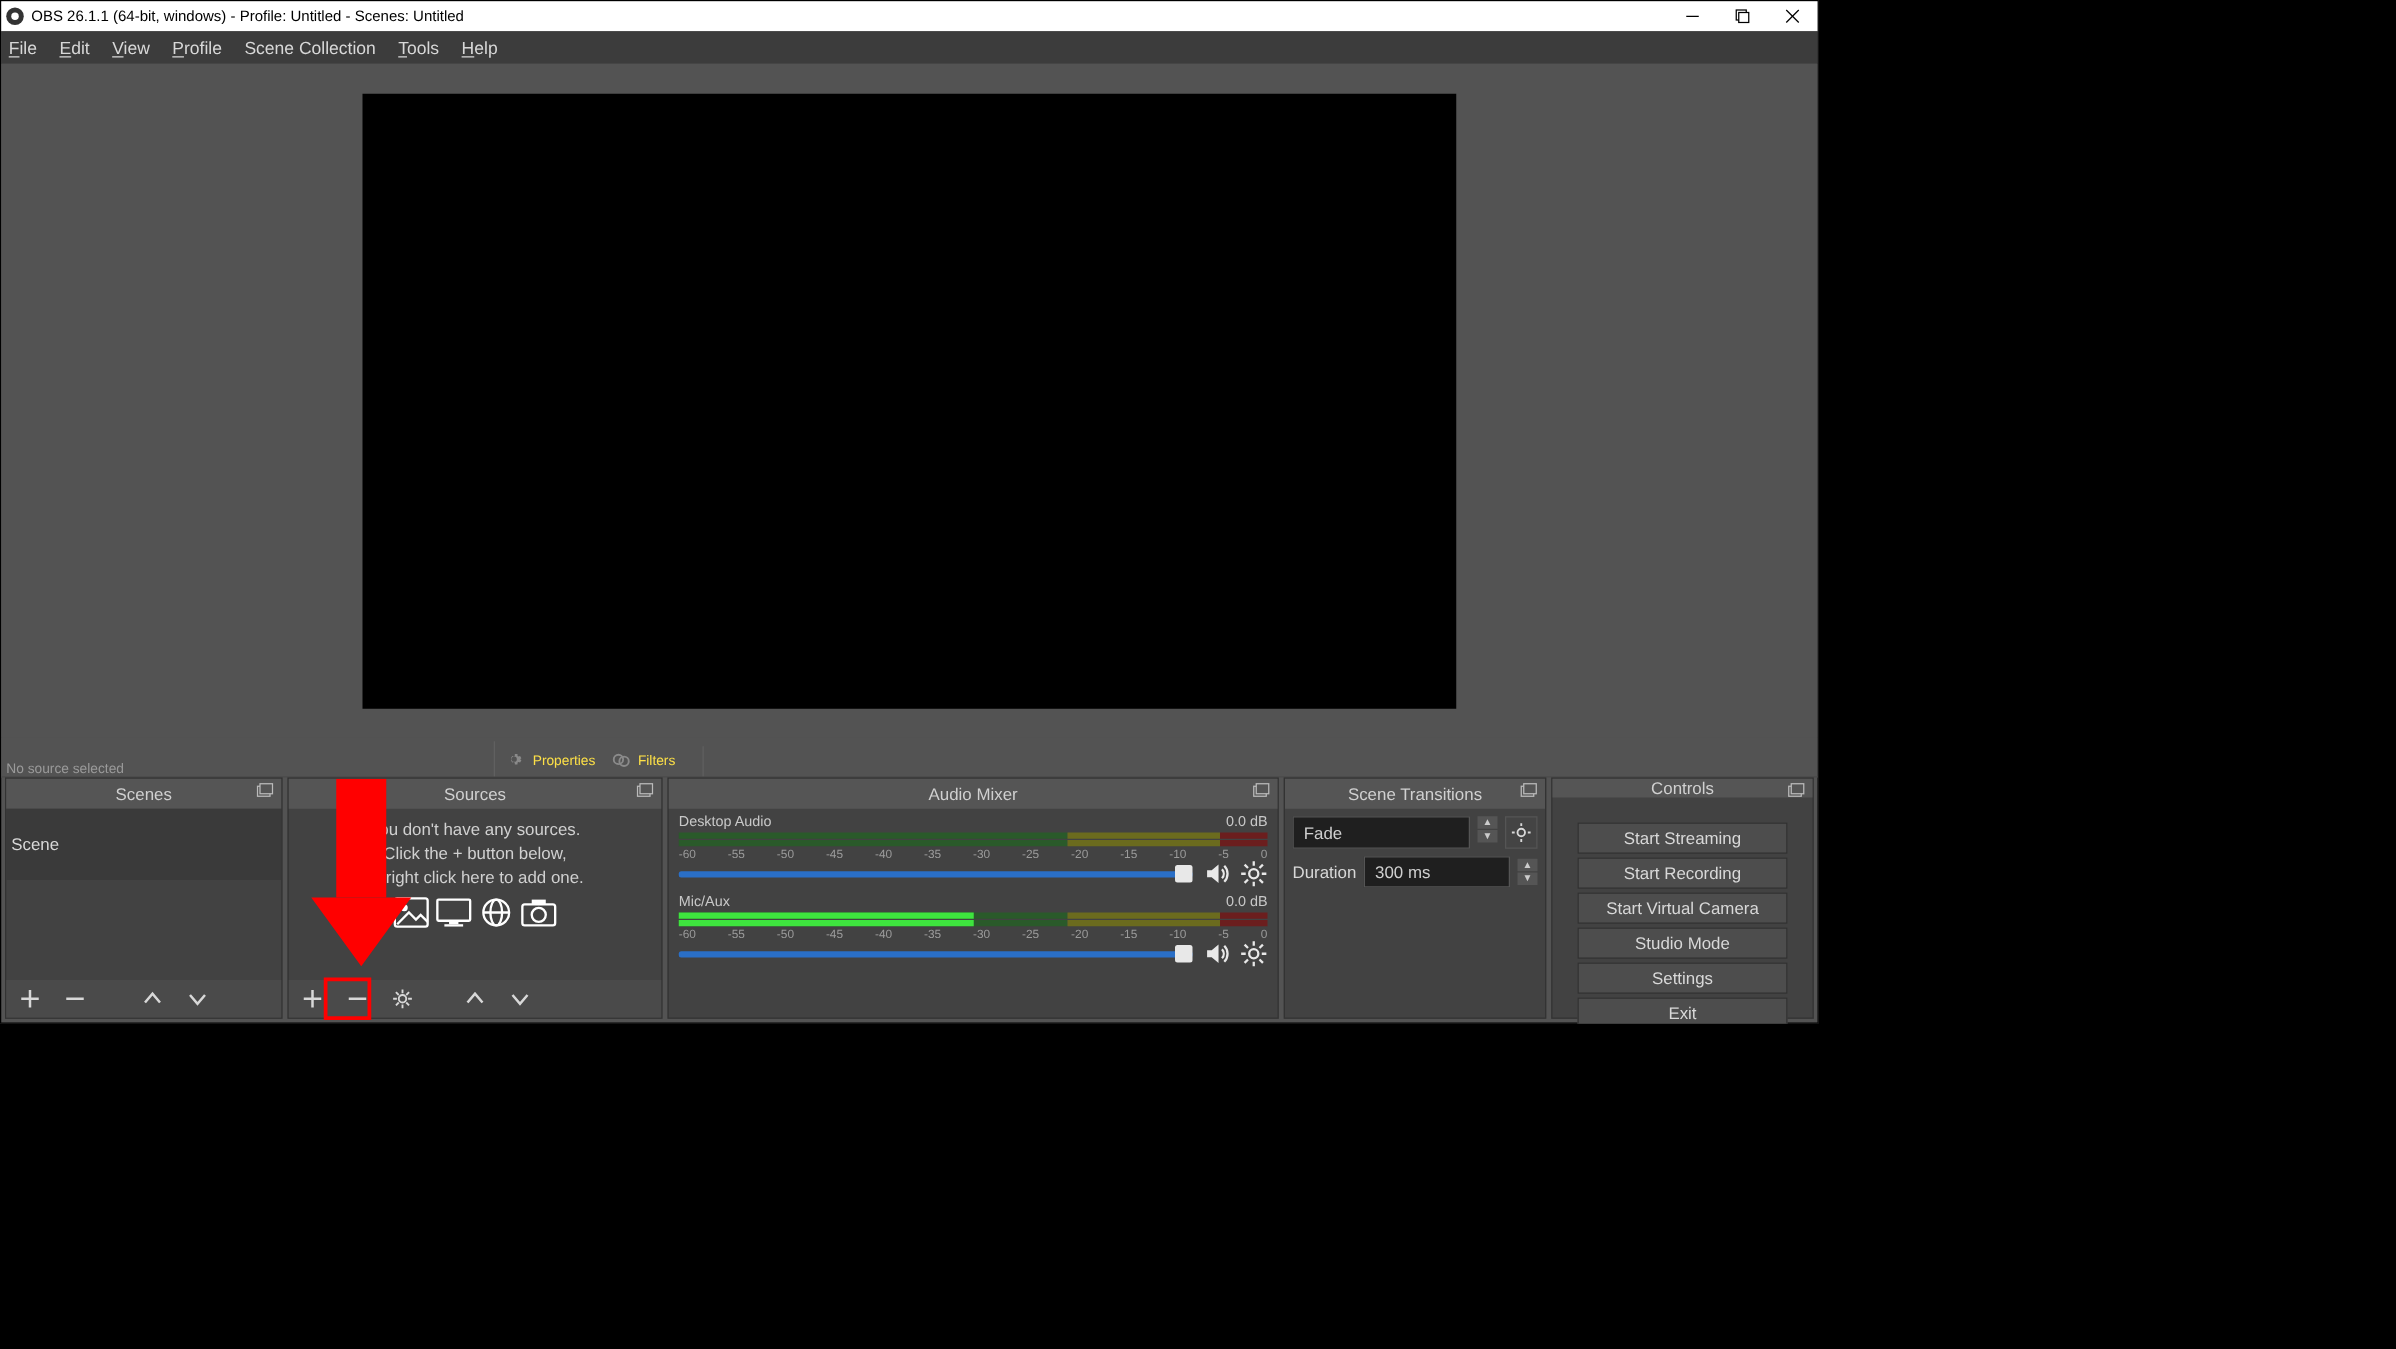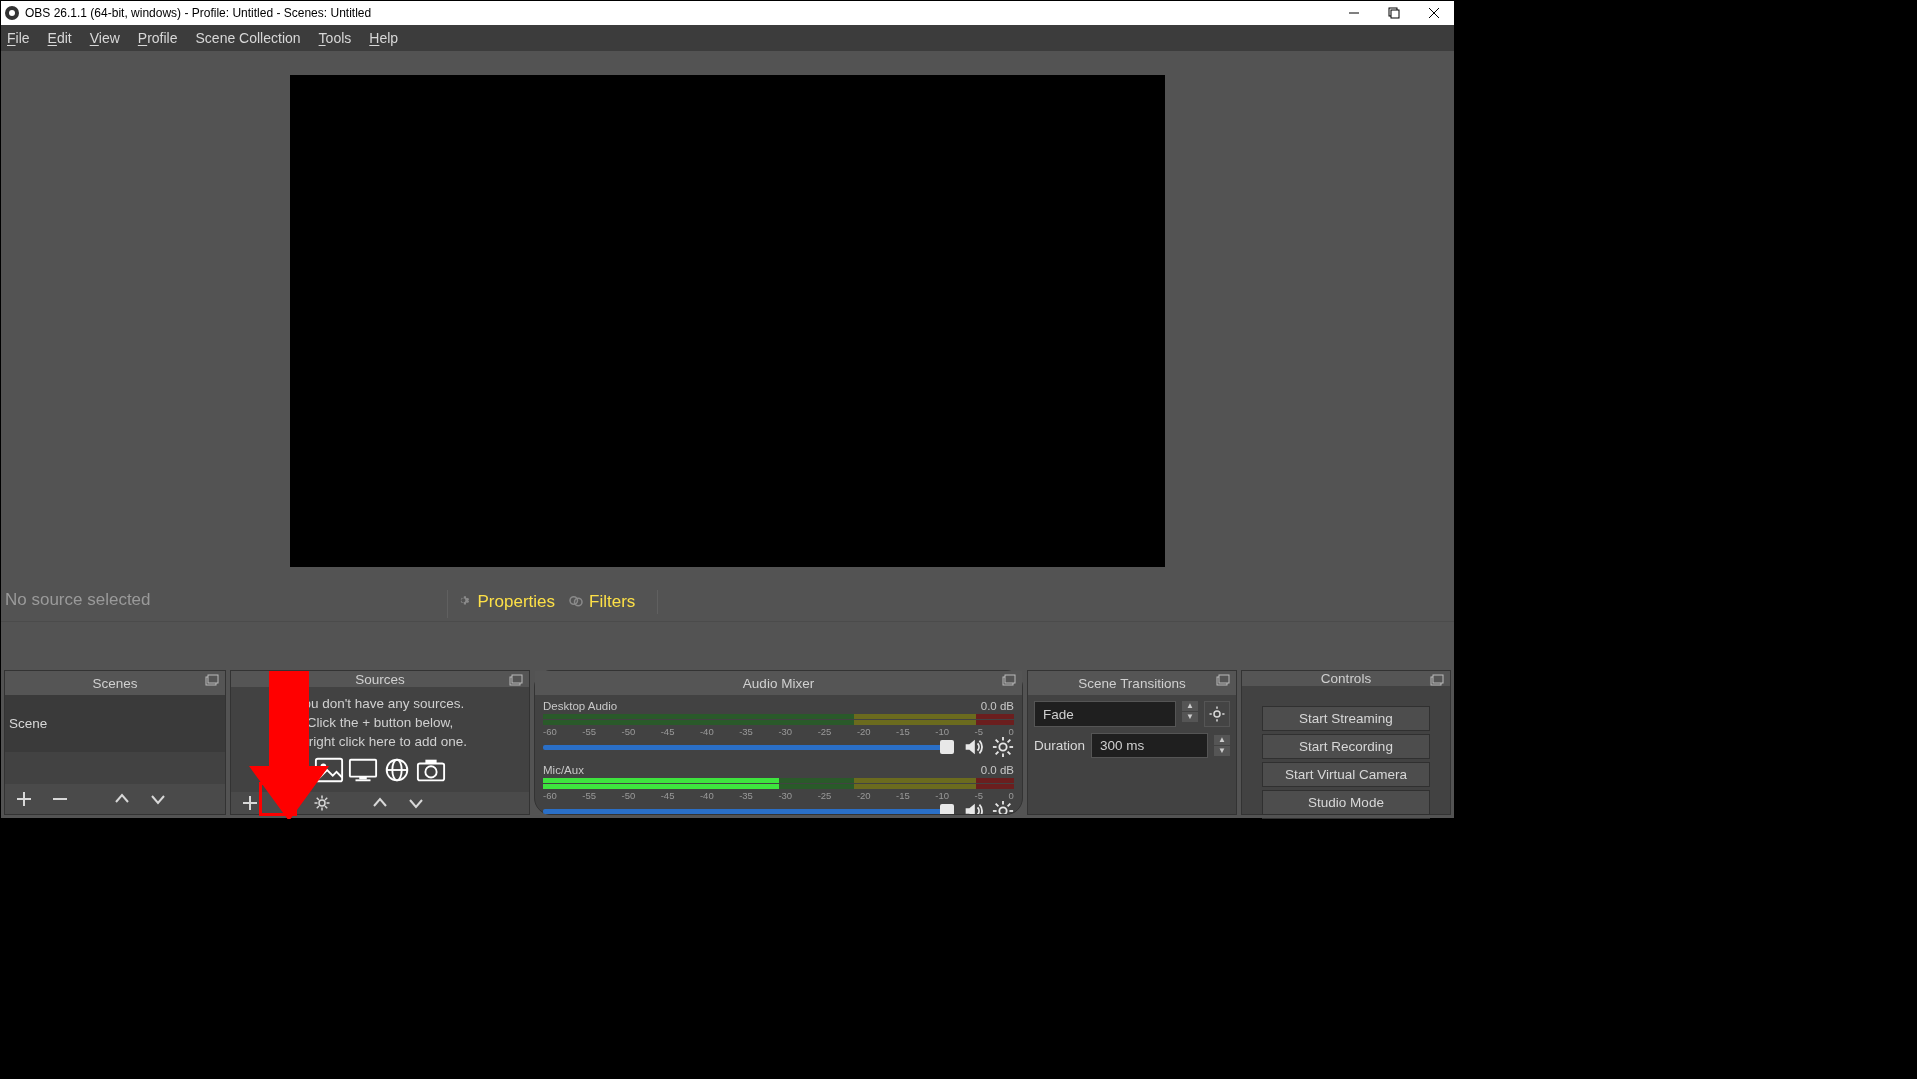--- a/index.html
+++ b/index.html
@@ -8,41 +8,41 @@
 .titlebar { height: 24px; background: #fff; color: #000; display: flex; align-items: center; padding-left: 4px; font-size: 12px; }
 .titlebar .app-icon { width: 14px; height: 14px; border-radius: 50%; background: #333; margin-right: 6px; position: relative; display: flex; align-items: center; justify-content: center; }
 .titlebar .app-icon::after { content: ""; width: 6px; height: 6px; border-radius: 50%; background: #fff; }
 .win-controls { margin-left: auto; display: flex; }
 .win-btn { width: 40px; height: 24px; display: flex; align-items: center; justify-content: center; color: #000; }
 .menubar { height: 26px; background: #3c3c3c; display: flex; align-items: center; padding-left: 6px; gap: 18px; font-size: 14px; color: #d8d8d8; }
 .menubar span { cursor: pointer; }
 .menubar .ul { text-decoration: underline; text-underline-offset: 2px; }
 .preview-area { flex: 1; display: flex; align-items: center; justify-content: center; background: #535353; }
 .preview-canvas { width: 875px; height: 492px; background: #000; }
-.src-toolbar { height: 32px; background: #535353; display: flex; align-items: flex-start; font-size: 17px; color: #9a9a9a; border-bottom: 1px solid #4b4b4b; }
+.src-toolbar { height: 32px; background: #535353; display: flex; align-items: flex-end; font-size: 11px; color: #9a9a9a; border-bottom: 1px solid #4b4b4b; }
 .src-toolbar .no-src { padding-left: 4px; }
 .src-toolbar .divider { width: 1px; height: 28px; background: #606060; margin: 0 8px 0 auto; margin-left: 296px; }
 .tb-grp { display: flex; gap: 12px; align-items: center; }
 .tb-item { display: flex; align-items: center; gap: 4px; color: #fde047; }
 .tb-item svg { width: 18px; height: 18px; }
 .docks { display: flex; gap: 4px; padding: 0 3px 3px 3px; height: 196px; }
-.dock { background: #424242; display: flex; flex-direction: column; border: 1px solid #333; margin-top: 48px; }
+.dock { background: #424242; display: flex; flex-direction: column; border: 1px solid #333; }
 .dock-header { height: 24px; background: #555; display: flex; align-items: center; justify-content: center; font-size: 13.5px; color: #d0d0d0; position: relative; }
 .dock-header .popout { position: absolute; right: 6px; top: 3px; width: 14px; height: 14px; }
 .dock-body { flex: 1; position: relative; }
 .dock-scenes { width: 222px; }
 .scene-list { font-size: 13.5px; }
 .scene-item { padding: 21px 4px; background: #3a3a3a; }
 .dock-footer { height: 30px; background: #4a4a4a; display: flex; align-items: center; gap: 14px; padding-left: 8px; }
 .icon-btn { width: 22px; height: 22px; display: flex; align-items: center; justify-content: center; color: #d8d8d8; }
 .dock-sources { width: 300px; }
 .no-sources-msg { padding: 8px 6px; font-size: 13.5px; text-align: center; color: #d0d0d0; line-height: 1.4; }
 .src-icons { display: flex; justify-content: center; gap: 4px; margin-top: 4px; }
 .src-icons svg { width: 30px; height: 28px; fill: #fff; }
-.dock-mixer { flex: 1; border-radius: 17px; }
+.dock-mixer { flex: 1; }
 .mixer-body { padding: 5px 8px; overflow: hidden; }
 .mixer-ch { margin-bottom: 6px; }
 .mixer-top { display: flex; justify-content: space-between; font-size: 11.5px; color: #c8c8c8; }
 .meter-wrap { height: 16px; position: relative; margin-top: 2px; }
 .meter-bg { height: 5px; display: flex; }
 .meter-bg .g { background: #2a5a2a; }
 .meter-bg .y { background: #6b6b1e; }
 .meter-bg .r { background: #6b1e1e; }
 .meter-fg { position: absolute; top: 0; left: 0; height: 5px; display: flex; }
 .meter-fg .g { background: #3ee43e; }

